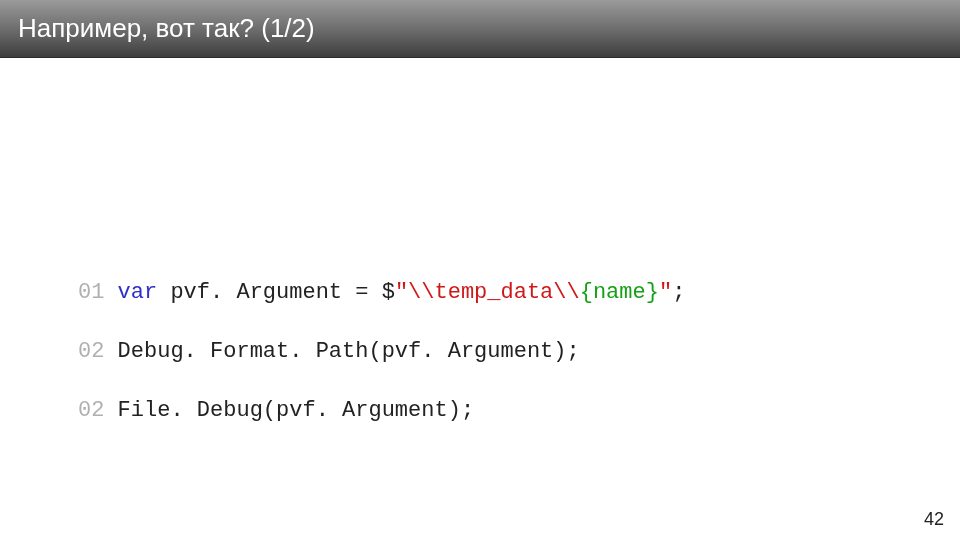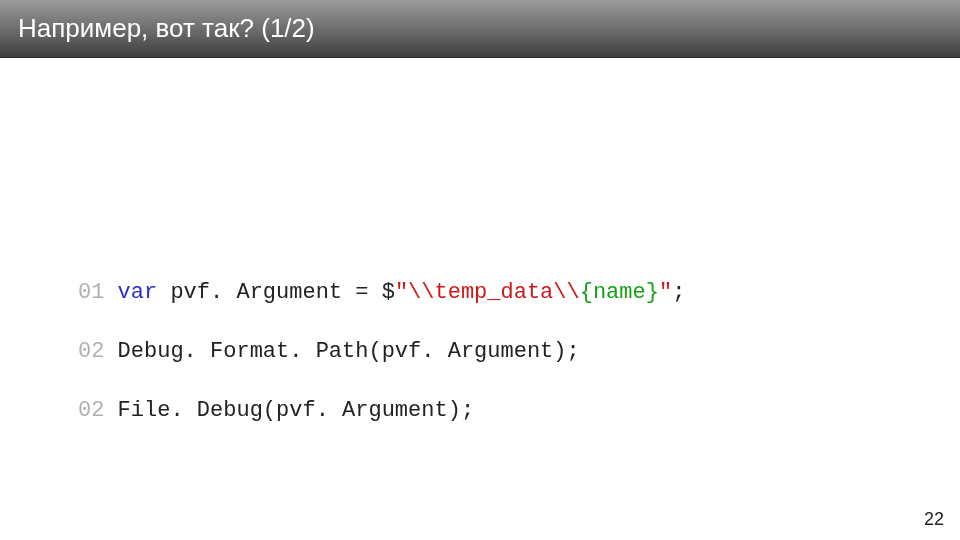--- a/index.html
+++ b/index.html
@@ -48,14 +48,14 @@
   <div class="title-bar">
     <span>Например, вот так? (1/2)</span>
   </div>
 
   <div class="code-block">
 <span class="ln"><span class="num">01</span> <span class="kw">var</span><span class="plain"> pvf. Argument </span><span class="punc">= $</span><span class="str">"\\temp_data\\</span><span class="interp">{name}</span><span class="str">"</span><span class="punc">;</span></span>
 <span class="ln"><span class="num">02</span> <span class="plain">Debug. Format</span><span class="punc">. </span><span class="plain">Path</span><span class="punc">(</span><span class="plain">pvf. Argument</span><span class="punc">)</span><span class="plain"></span><span class="punc">;</span></span>
 <span class="ln"><span class="num">02</span> <span class="plain">File</span><span class="punc">. </span><span class="plain">Debug</span><span class="punc">(</span><span class="plain">pvf. Argument</span><span class="punc">);</span></span>
   </div>
 
-  <div class="page-num">22</div>
+  <div class="page-num">42</div>
 </div>
 
 </body></html>

